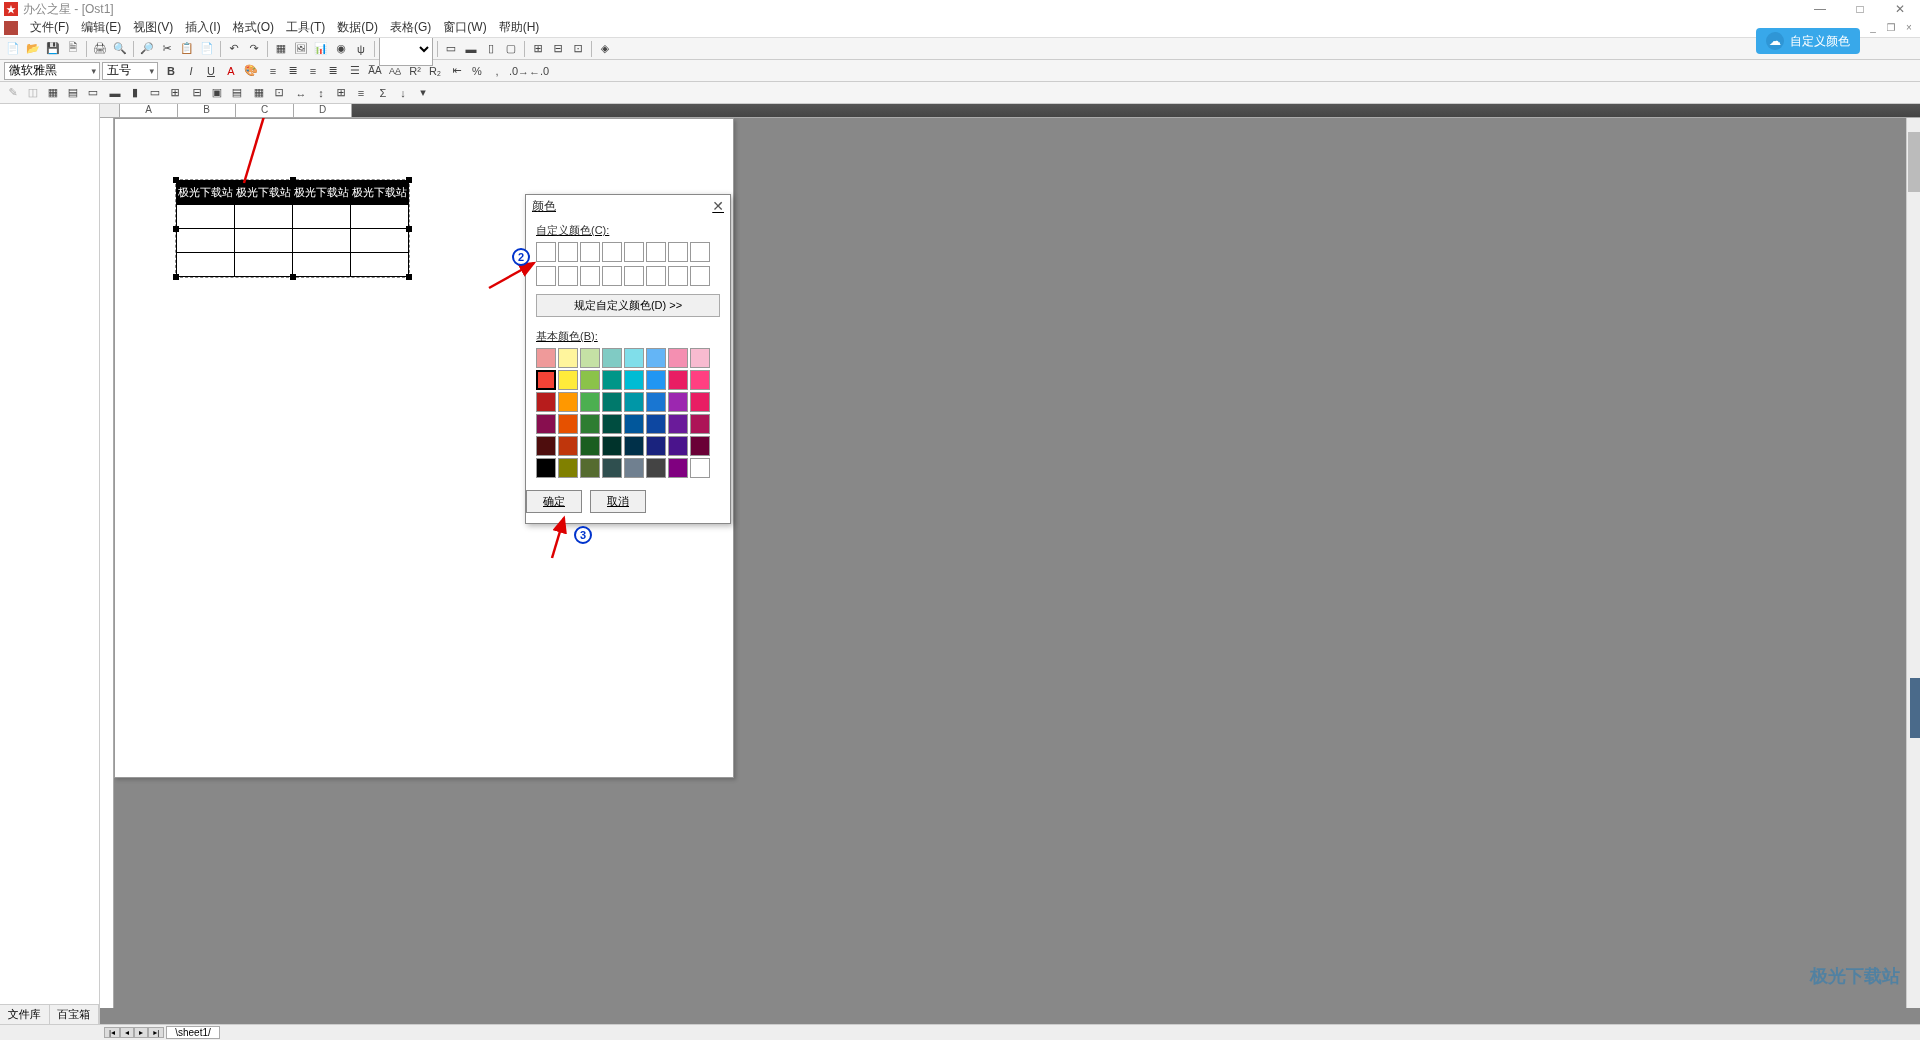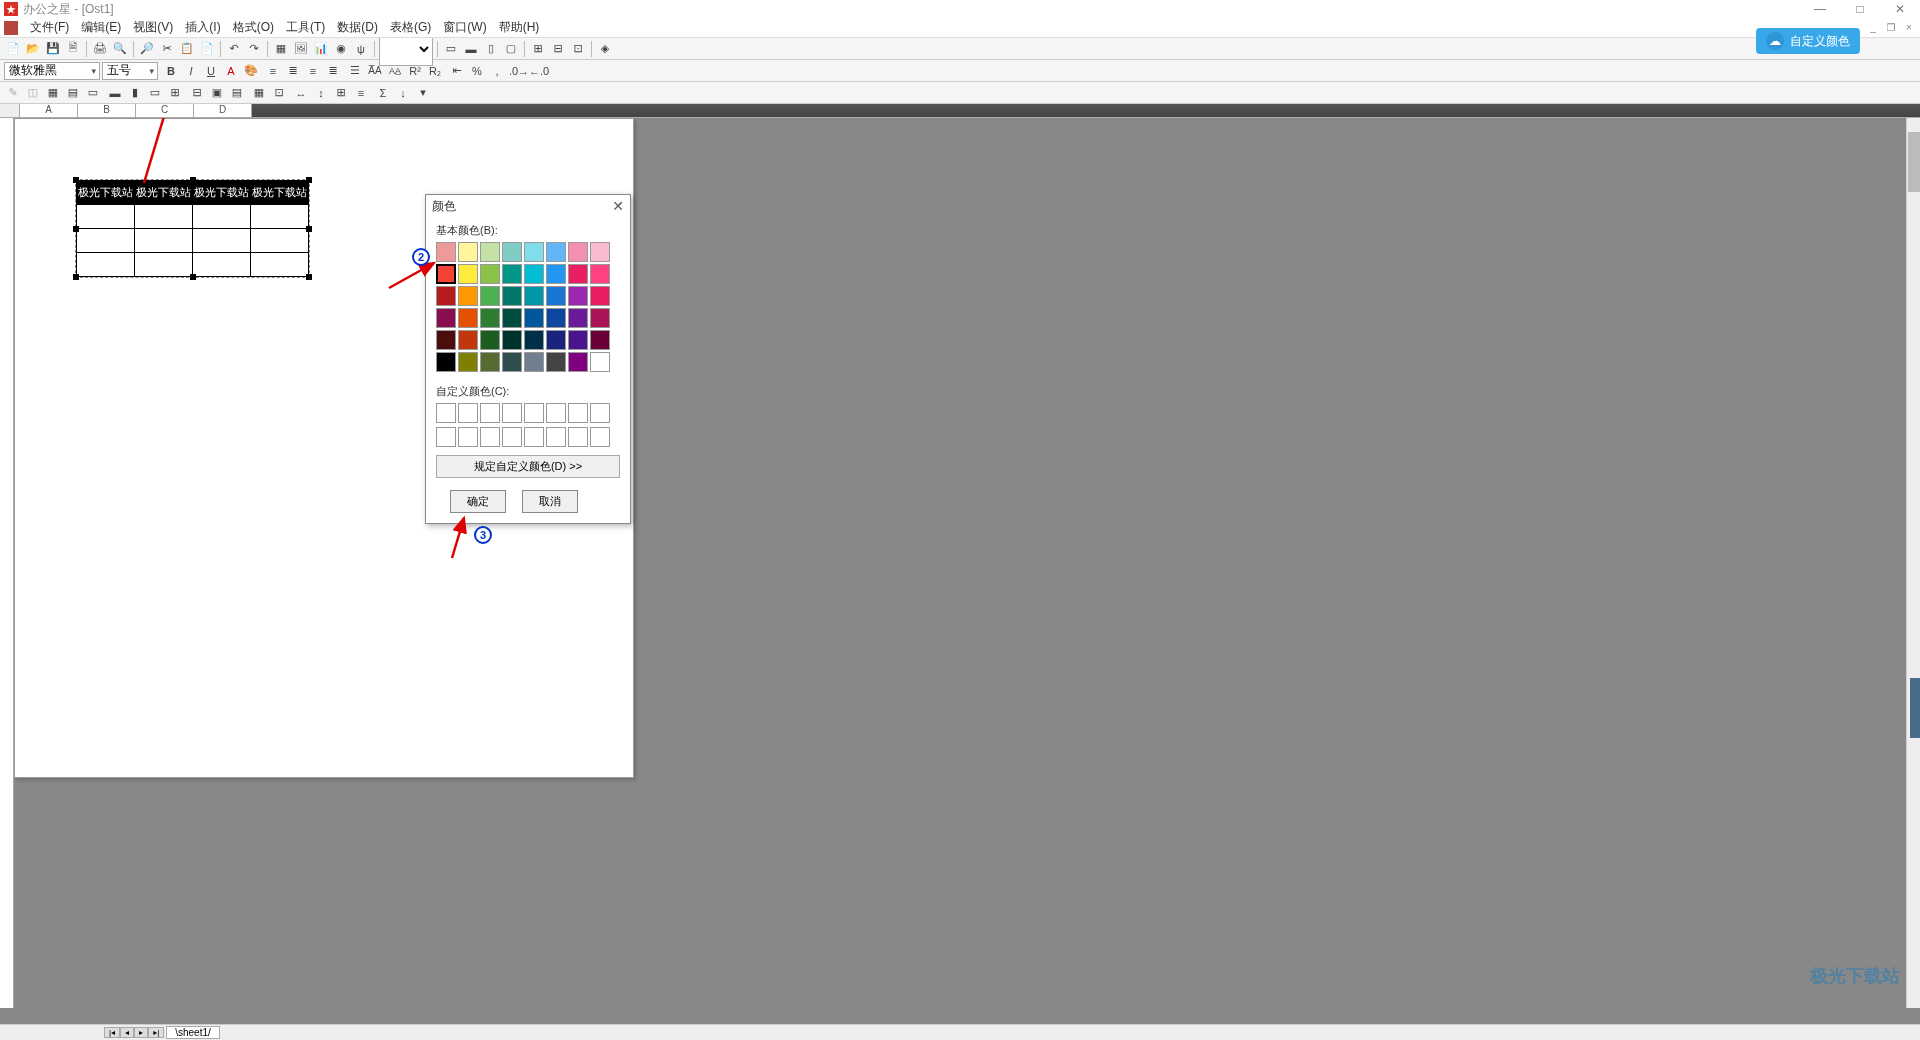--- a/index.html
+++ b/index.html
@@ -36,32 +36,32 @@
 .ruler-h .rest { flex: 1; background: linear-gradient(to bottom, #555, #444); }
 .doc-container { display: flex; height: calc(100% - 30px); }
 .ruler-v { width: 14px; background: #fff; border-right: 1px solid #aaa; }
 .page-area { background: #888; position: relative; overflow: hidden; flex: 1; }
 .page { position: absolute; left: 0; top: 0; width: 620px; height: 660px; background: #fff; border: 1px solid #999; box-shadow: 2px 2px 4px rgba(0,0,0,0.2); }
 .table-obj { position: absolute; left: 60px; top: 60px; border: 1px dashed #888; }
 .table-obj table { border-collapse: collapse; }
 .table-obj td { border: 1.5px solid #000; width: 58px; height: 24px; font-size: 11px; text-align: center; }
 .table-obj tr:first-child td { background: #000; color: #fff; }
 .handle { width: 6px; height: 6px; background: #000; position: absolute; }
-.color-dialog { position: absolute; left: 410px; top: 75px; width: 206px; background: #fff; border: 1px solid #888; box-shadow: 2px 2px 6px rgba(0,0,0,0.3); z-index: 10; }
+.color-dialog { position: absolute; left: 410px; top: 75px; width: 206px; background: #fff; border: 1px solid #888; box-shadow: 2px 2px 6px rgba(0,0,0,0.3); z-index: 10; text-decoration: underline; }
 .color-dialog .cd-title { height: 22px; display: flex; align-items: center; justify-content: space-between; padding: 0 6px; font-size: 12px; color: #333; }
 .color-dialog .cd-title .close { cursor: pointer; font-size: 14px; color: #555; }
 .color-dialog .section { padding: 6px 10px; }
 .color-dialog .section-label { font-size: 11px; color: #333; margin-bottom: 4px; }
 .color-grid { display: grid; grid-template-columns: repeat(8, 20px); gap: 2px; }
 .color-swatch { width: 20px; height: 20px; border: 1px solid #999; }
 .color-swatch.selected { border: 2px solid #000; }
 .custom-grid { display: grid; grid-template-columns: repeat(8, 20px); gap: 2px; margin-bottom: 4px; }
 .custom-swatch { width: 20px; height: 20px; border: 1px solid #999; background: #fff; }
 .define-btn { width: 100%; padding: 3px; border: 1px solid #aaa; background: #f0f0f0; font-size: 11px; margin-top: 4px; }
-.cd-buttons { display: flex; gap: 16px; padding: 6px 24px 10px; }
+.cd-buttons { display: flex; gap: 8px; padding: 6px 0 10px; }
 .cd-buttons button { padding: 3px 16px; border: 1px solid #888; background: #f0f0f0; font-size: 11px; }
 .annotation { position: absolute; width: 18px; height: 18px; border-radius: 50%; background: #fff; border: 2px solid #0033cc; color: #0033cc; font-weight: bold; font-size: 11px; display: flex; align-items: center; justify-content: center; z-index: 20; }
 .arrow { position: absolute; z-index: 15; }
 .sheet-tabs { height: 16px; background: #eee; border-top: 1px solid #ccc; display: flex; align-items: center; font-size: 10px; padding-left: 104px; }
 .sheet-tabs .nav { display: flex; gap: 0; }
 .sheet-tabs .nav span { padding: 0 4px; border: 1px solid #aaa; background: #ddd; font-size: 8px; }
 .sheet-tabs .tab { padding: 0 8px; background: #fff; border: 1px solid #aaa; margin-left: 2px; }
 .scrollbar-v { position: absolute; right: 0; top: 0; width: 14px; height: 100%; background: #eee; border-left: 1px solid #ccc; }
 .scrollbar-v .thumb { width: 12px; height: 60px; background: #bbb; margin: 14px 1px; }
 .watermark { position: absolute; right: 20px; bottom: 20px; font-size: 18px; color: rgba(0,120,200,0.4); font-weight: bold; z-index: 3; }
@@ -203,20 +203,26 @@
   <span class="tb-btn">↕</span>
   <span class="tb-btn">⊞</span>
   <span class="tb-btn">≡</span>
   <span class="sep"></span>
   <span class="tb-btn">Σ</span>
   <span class="tb-btn">↓</span>
   <span class="tb-btn">▾</span>
 </div>
 
 <div class="workspace">
+  <div class="left-panel">
+    <div class="tabs">
+      <div class="tab">文件库</div>
+      <div class="tab">百宝箱</div>
+    </div>
+  </div>
   <div class="main-area">
     <div class="ruler-h">
       <div class="corner"></div>
       <div class="col-header" style="width:58px">A</div>
       <div class="col-header" style="width:58px">B</div>
       <div class="col-header" style="width:58px">C</div>
       <div class="col-header" style="width:58px">D</div>
       <div class="rest"></div>
     </div>
     <div class="doc-container">
@@ -259,20 +265,44 @@
             <span class="handle" style="left:50%;top:-3px;margin-left:-3px"></span>
             <span class="handle" style="left:50%;bottom:-3px;margin-left:-3px"></span>
             <span class="handle" style="left:-3px;top:50%;margin-top:-3px"></span>
             <span class="handle" style="right:-3px;top:50%;margin-top:-3px"></span>
           </div>
 
           <div class="color-dialog">
             <div class="cd-title">
               <span>颜色</span>
               <span class="close">✕</span>
+            </div>
+            <div class="section">
+              <div class="section-label">自定义颜色(C):</div>
+              <div class="custom-grid">
+                <div class="custom-swatch"></div>
+                  <div class="custom-swatch"></div>
+                  <div class="custom-swatch"></div>
+                  <div class="custom-swatch"></div>
+                  <div class="custom-swatch"></div>
+                  <div class="custom-swatch"></div>
+                  <div class="custom-swatch"></div>
+                  <div class="custom-swatch"></div>
+              </div>
+              <div class="custom-grid">
+                <div class="custom-swatch"></div>
+                  <div class="custom-swatch"></div>
+                  <div class="custom-swatch"></div>
+                  <div class="custom-swatch"></div>
+                  <div class="custom-swatch"></div>
+                  <div class="custom-swatch"></div>
+                  <div class="custom-swatch"></div>
+                  <div class="custom-swatch"></div>
+              </div>
+              <button class="define-btn">规定自定义颜色(D) &gt;&gt;</button>
             </div>
             <div class="section">
               <div class="section-label">基本颜色(B):</div>
               <div class="color-grid" id="basic-colors">
                   <div class="color-swatch" style="background: rgb(239, 154, 154);"></div>
                   <div class="color-swatch" style="background: rgb(255, 245, 157);"></div>
                   <div class="color-swatch" style="background: rgb(197, 225, 165);"></div>
                   <div class="color-swatch" style="background: rgb(128, 203, 196);"></div>
                   <div class="color-swatch" style="background: rgb(128, 222, 234);"></div>
                   <div class="color-swatch" style="background: rgb(100, 181, 246);"></div>
@@ -313,44 +343,20 @@
                   <div class="color-swatch" style="background: rgb(0, 0, 0);"></div>
                   <div class="color-swatch" style="background: rgb(128, 128, 0);"></div>
                   <div class="color-swatch" style="background: rgb(85, 107, 47);"></div>
                   <div class="color-swatch" style="background: rgb(47, 79, 79);"></div>
                   <div class="color-swatch" style="background: rgb(112, 128, 144);"></div>
                   <div class="color-swatch" style="background: rgb(68, 68, 68);"></div>
                   <div class="color-swatch" style="background: rgb(128, 0, 128);"></div>
                   <div class="color-swatch" style="background: rgb(255, 255, 255);"></div>
                 </div>
             </div>
-            <div class="section">
-              <div class="section-label">自定义颜色(C):</div>
-              <div class="custom-grid">
-                <div class="custom-swatch"></div>
-                  <div class="custom-swatch"></div>
-                  <div class="custom-swatch"></div>
-                  <div class="custom-swatch"></div>
-                  <div class="custom-swatch"></div>
-                  <div class="custom-swatch"></div>
-                  <div class="custom-swatch"></div>
-                  <div class="custom-swatch"></div>
-              </div>
-              <div class="custom-grid">
-                <div class="custom-swatch"></div>
-                  <div class="custom-swatch"></div>
-                  <div class="custom-swatch"></div>
-                  <div class="custom-swatch"></div>
-                  <div class="custom-swatch"></div>
-                  <div class="custom-swatch"></div>
-                  <div class="custom-swatch"></div>
-                  <div class="custom-swatch"></div>
-              </div>
-              <button class="define-btn">规定自定义颜色(D) &gt;&gt;</button>
-            </div>
             <div class="cd-buttons">
               <button>确定</button>
               <button>取消</button>
             </div>
           </div>
         </div>
 
         <svg class="arrow" style="left:125px;top:-40px;" width="40" height="110">
           <defs>
               <marker id="ah1" markerWidth="8" markerHeight="8" refX="6" refY="3" orient="auto">

